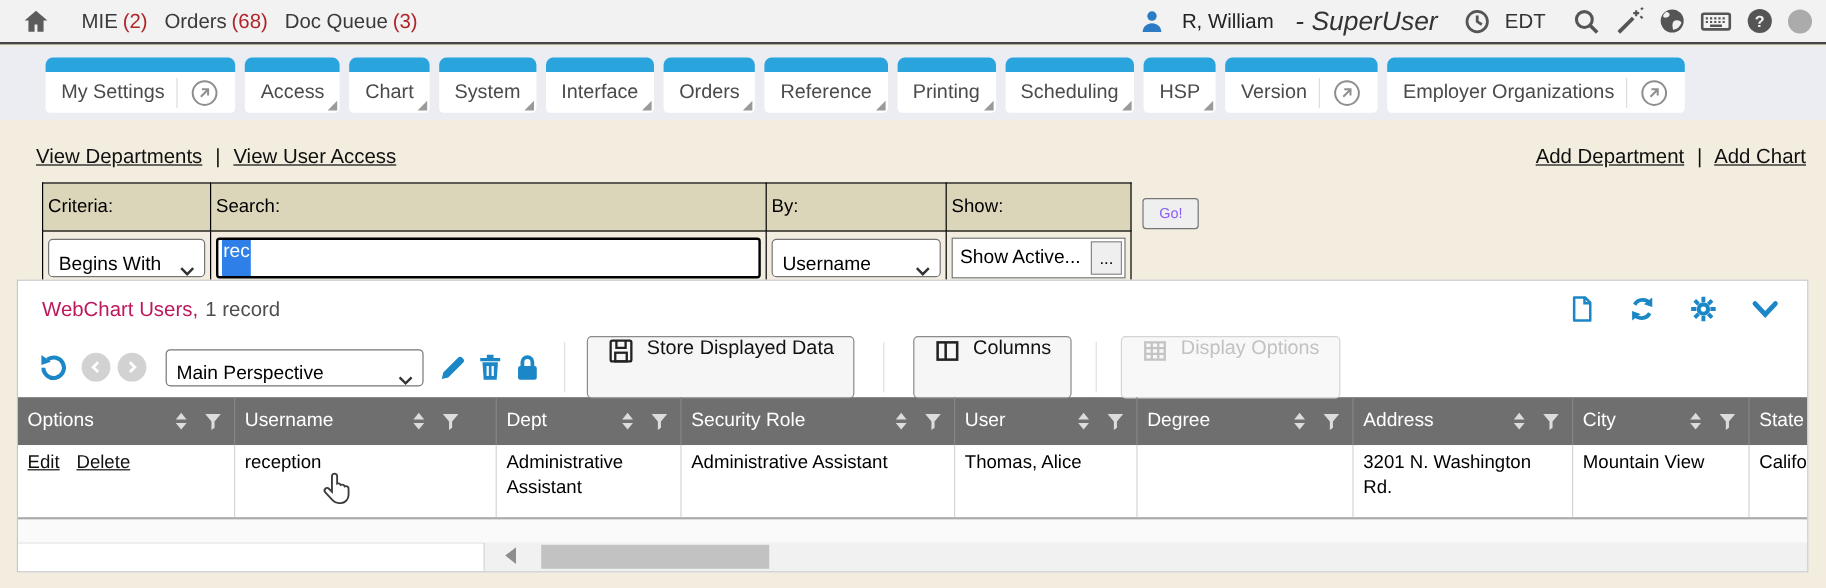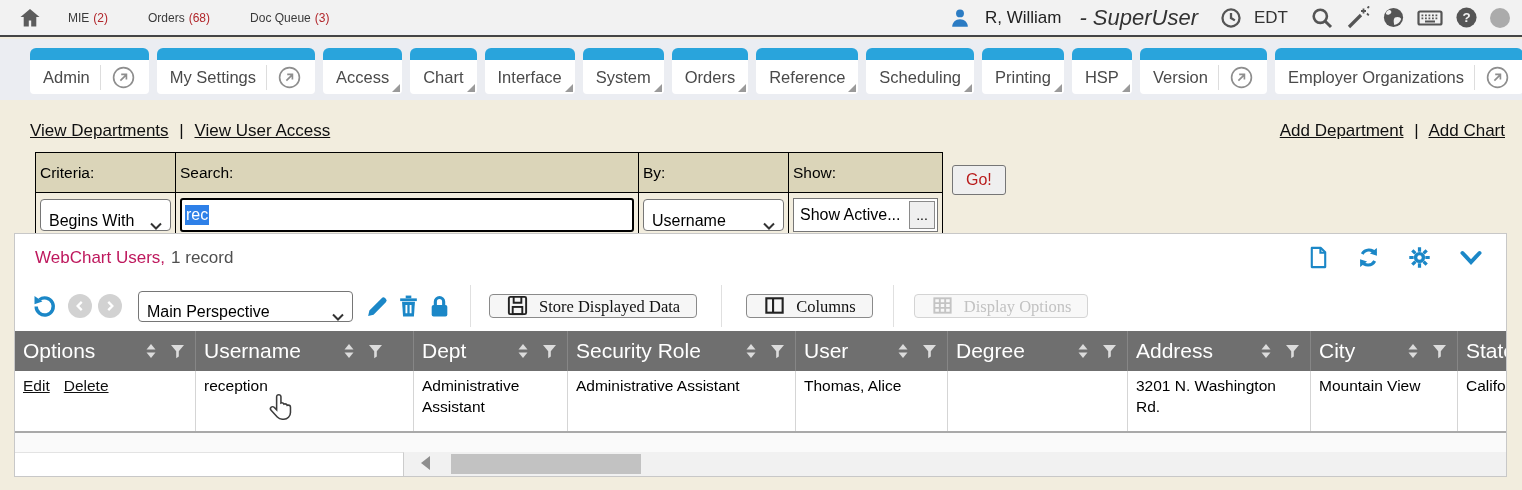--- a/index.html
+++ b/index.html
@@ -13,21 +13,21 @@
   }
   svg { display:block; }
 
   
   .topbar {
     position:absolute; top:0; left:0; width:1522px; height:37px;
     background:#f2f2f2; border-bottom:2px solid #454545;
     display:flex; align-items:center; padding:0 12px 0 18px;
   }
   .topbar .home { color:#5c5c5c; margin-right:26px; cursor:pointer; }
-  .topnav { display:flex; gap:40px; font-size:12px;justify-content:flex-end; }
+  .topnav { display:flex; gap:14px; font-size:17px;justify-content:flex-end; }
   .topnav a { text-decoration:none; color:#3a3a3a; cursor:pointer; }
   .topnav .cnt { color:#b1252a; margin-left:4px; }
   .topbar-right { margin-left:auto; display:flex; align-items:center; gap:12px; }
   .topbar-right .uname { font-size:17px; color:#222; margin-left:2px; }
   .topbar-right .urole { font-size:22px; font-style:italic; color:#333; margin-left:6px; margin-right:10px; }
   .topbar-right .tz { font-size:17px; color:#333; margin-right:10px; }
   .ticon { color:#555; cursor:pointer; }
   .status-dot { width:20px; height:20px; border-radius:50%; background:#ababab; }
 
   
@@ -64,34 +64,34 @@
     padding:2px 4px; font-weight:normal; text-align:left;
   }
   .criteria .bd { height:44px; padding:4px; }
   .fakeselect {
     display:flex; align-items:flex-end; background:#fff; border:1px solid #767676;
     border-radius:4px; height:32px; padding:0 8px; font-size:16px; color:#000; cursor:pointer;
   }
   .fakeselect .chev { margin-left:auto; padding-left:6px; }
   .searchbox {
     width:454px; height:34px; background:#fff; border:2px solid #000; border-radius:3px;
-    display:flex; align-items:center; padding-left:3px; font-size:16px; cursor:text;
+    display:flex; padding-left:3px; font-size:16px; cursor:text;
   }
   .searchbox .sel { background:#2e80e8; color:#fff; padding:1px 1px; }
   .showbox {
     width:145px; height:34px; background:#fff; border:1px solid #767676;
     display:flex; align-items:center; padding:0 2px 0 6px; font-size:16px; color:#000; cursor:pointer;
   }
   .showbox .dots {
     margin-left:auto; width:26px; height:28px; background:#efefef; border:1px solid #8a8a8a;
     font-size:14px; display:flex; align-items:center; justify-content:center; cursor:pointer;
   }
   .gobtn {
-    position:absolute; left:952px; top:165px; font-size:16px; padding:5px 13px;
-    background:#efefef; border:1px solid #767676; border-radius:3px; color:#b91c1c; cursor:pointer;
+    position:absolute; left:952px; top:165px; font-size:12px; padding:5px 13px;
+    background:#efefef; border:1px solid #767676; border-radius:3px; color:#8b5cf6; cursor:pointer;
     font-family:"Liberation Sans", sans-serif;
   }
 
   
   .panel {
     position:absolute; left:14px; top:233px; width:1493px; height:244px;
     background:#fff; border:1px solid #c8c8c8; overflow:hidden;
   }
   .panel-header { height:47px; display:flex; align-items:center; padding:0 22px 0 20px; }
   .panel-title { font-size:17px; font-weight:normal; color:#be185d; }
@@ -104,34 +104,34 @@
   .circlebtn {
     width:24px; height:24px; border-radius:50%; background:#d2d2d2;
     display:flex; align-items:center; justify-content:center; cursor:pointer;
   }
   .persp {
     width:215px; height:31px; margin:0 12px 0 16px; font-size:16px;
   }
   .tb-gap { width:10px; } .tb-gap2 { width:6px; }
   .tb-div { width:1px; height:42px; background:#e0e0e0; margin:0 18px; }
   .tbbtn {
-    display:flex; align-items:flex-end; gap:10px; height:24px; padding:0 16px;
+    display:flex; align-items:flex-start; gap:10px; height:52px; padding:0 16px;
     background:#f6f6f6; border:1px solid #8a8a8a; border-radius:4px;
-    font-size:16.5px; color:#111; cursor:pointer; font-family:Liberation Serif, serif;
+    font-size:16.5px; color:#111; cursor:pointer; font-family:Liberation Sans, sans-serif;
   }
   .tbbtn.disabled { border-color:#d4d4d4; color:#c2c2c2; cursor:default; background:#f8f8f8; }
 
   
   .grid-header { height:40px; display:flex; background:#6f6f6f; color:#fff; }
   .gh-cell {
     display:flex; align-items:center; padding:0 10px 0 8px;
     border-left:1px solid #868686; overflow:hidden; white-space:nowrap;
   }
   .gh-cell:first-child { border-left:none; }
-  .gh-label { font-size:21px; }
+  .gh-label { font-size:16px; }
   .gh-icons { margin-left:auto; display:flex; align-items:center; gap:13px; }
   .gh-icons span { cursor:pointer; }
   .grid-row { height:62px; display:flex; background:#fff; border-bottom:2px solid #a9a9a9; }
   .gr-cell {
     padding:5px 8px; border-left:1px solid #d5d5d5; font-size:15.5px; color:#000;
     overflow:hidden; line-height:1.35;
   }
   .gr-cell:first-child { border-left:none; }
   .gr-cell a { color:#101010; text-decoration:underline; margin-right:14px; cursor:pointer; }
   .nowrap { white-space:nowrap; }
@@ -217,29 +217,20 @@
           <text x="12" y="17" text-anchor="middle" font-size="14" font-weight="bold" fill="#f2f2f2" font-family="Liberation Sans, sans-serif">?</text>
         </svg>
     </span>
     <span class="status-dot"></span>
   </div>
 </div>
 
 <div class="tabbar">
   <div class="tab">
     <div class="tab-top"></div>
-    <div class="tab-body">
-        <span>Admin</span>
-      <span class="tab-pop">
-          <svg width="25" height="25" viewBox="0 0 24 24">
-            <circle cx="12" cy="12" r="9.5" fill="none" stroke="#8e8e8e" stroke-width="1.6"></circle>
-            <path d="M9 15 14.6 9.4M9.8 9h5v5" stroke="#8e8e8e" stroke-width="1.6" fill="none"></path>
-          </svg>
-        </span>
-    </div>
   </div>
   <div class="tab">
     <div class="tab-top"></div>
     <div class="tab-body">
         <span>My Settings</span>
       <span class="tab-pop">
           <svg width="25" height="25" viewBox="0 0 24 24">
             <circle cx="12" cy="12" r="9.5" fill="none" stroke="#8e8e8e" stroke-width="1.6"></circle>
             <path d="M9 15 14.6 9.4M9.8 9h5v5" stroke="#8e8e8e" stroke-width="1.6" fill="none"></path>
           </svg>
@@ -256,56 +247,56 @@
   <div class="tab">
       <div class="tab-top"></div>
       <div class="tab-body">
         <span>Chart</span>
         <span class="tab-corner"></span>
       </div>
     </div>
   <div class="tab">
       <div class="tab-top"></div>
       <div class="tab-body">
+        <span>System</span>
+        <span class="tab-corner"></span>
+      </div>
+    </div>
+  <div class="tab">
+      <div class="tab-top"></div>
+      <div class="tab-body">
         <span>Interface</span>
         <span class="tab-corner"></span>
       </div>
     </div>
   <div class="tab">
       <div class="tab-top"></div>
       <div class="tab-body">
-        <span>System</span>
-        <span class="tab-corner"></span>
-      </div>
-    </div>
-  <div class="tab">
-      <div class="tab-top"></div>
-      <div class="tab-body">
         <span>Orders</span>
         <span class="tab-corner"></span>
       </div>
     </div>
   <div class="tab">
       <div class="tab-top"></div>
       <div class="tab-body">
         <span>Reference</span>
         <span class="tab-corner"></span>
       </div>
     </div>
   <div class="tab">
       <div class="tab-top"></div>
       <div class="tab-body">
+        <span>Printing</span>
+        <span class="tab-corner"></span>
+      </div>
+    </div>
+  <div class="tab">
+      <div class="tab-top"></div>
+      <div class="tab-body">
         <span>Scheduling</span>
-        <span class="tab-corner"></span>
-      </div>
-    </div>
-  <div class="tab">
-      <div class="tab-top"></div>
-      <div class="tab-body">
-        <span>Printing</span>
         <span class="tab-corner"></span>
       </div>
     </div>
   <div class="tab">
       <div class="tab-top"></div>
       <div class="tab-body">
         <span>HSP</span>
         <span class="tab-corner"></span>
       </div>
     </div>

